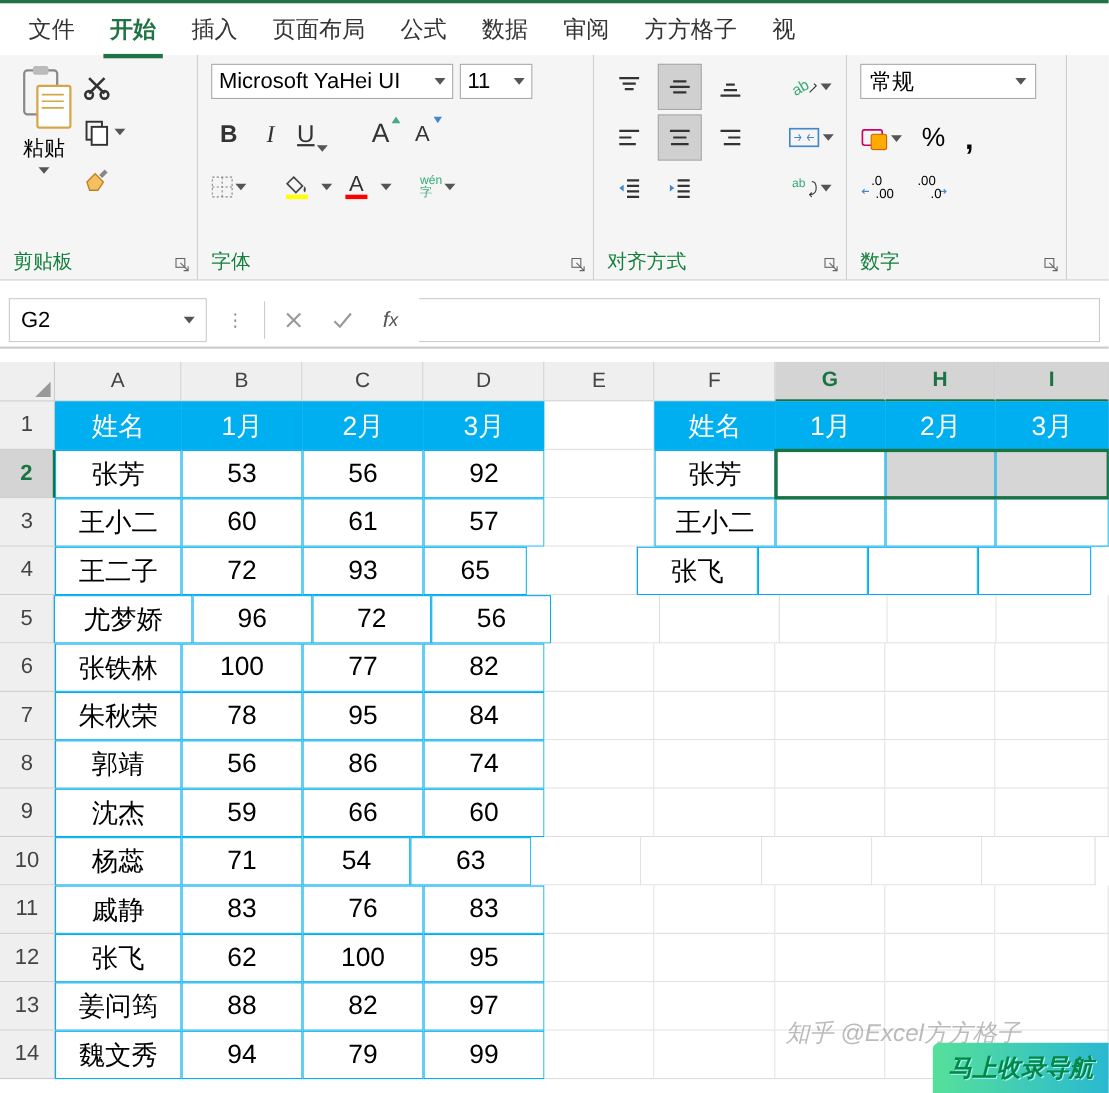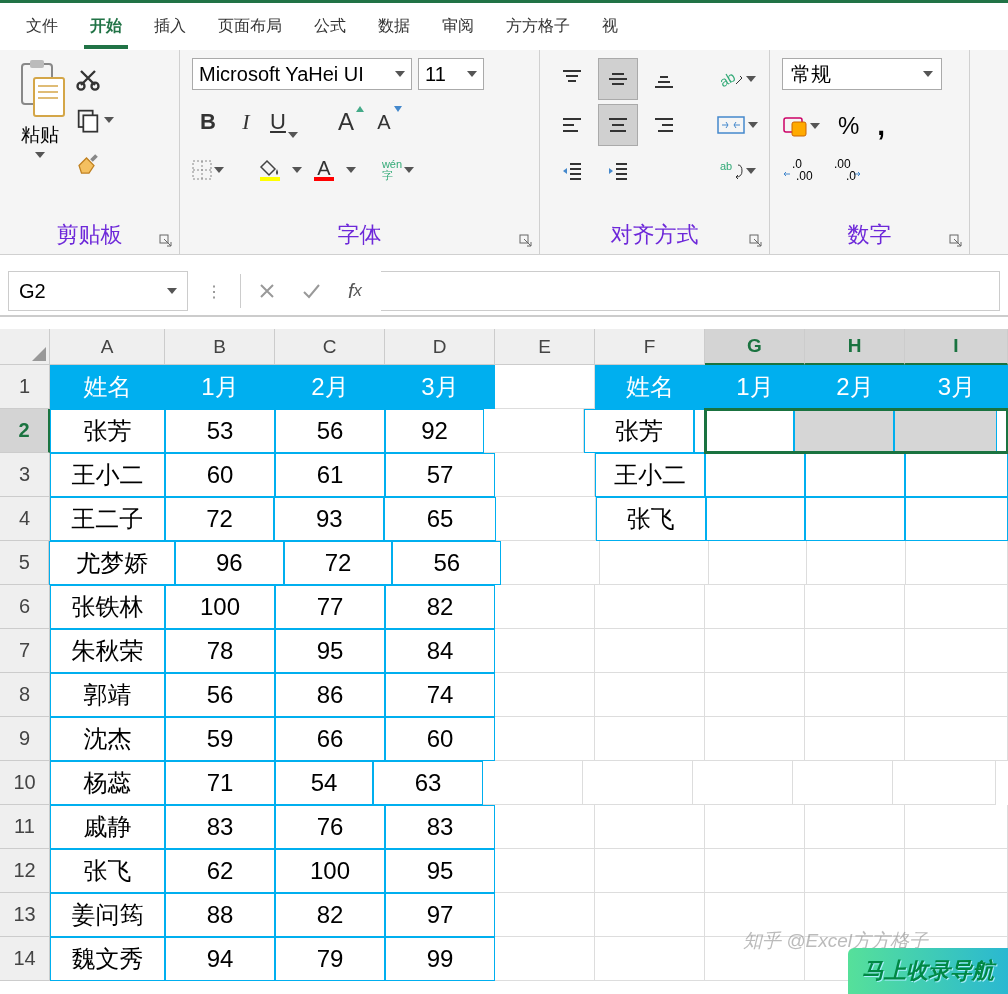--- a/index.html
+++ b/index.html
@@ -1,27 +1,27 @@
 <!DOCTYPE html>
 <html><head>
 <meta charset="utf-8">
 <style>
   * { box-sizing: border-box; margin: 0; padding: 0; }
   body { font-family: "Microsoft YaHei", sans-serif; background: #fff; width: 1008px; height: 994px; overflow: hidden; position: relative; }
   
   
   .menubar { display: flex; align-items: center; height: 50px; background: #fff; padding: 0 10px; border-top: 3px solid #217346; }
-  .menubar .item { padding: 6px 16px; font-size: 16px; color: #333; cursor: pointer; }
+  .menubar .item { padding: 6px 16px; font-size: 21px; color: #333; cursor: pointer; }
   .menubar .item.active { color: #217346; font-weight: 600; position: relative; }
   .menubar .item.active::after { content: ""; position: absolute; left: 10px; right: 10px; bottom: -6px; height: 4px; background: #217346; }
   
   
   .ribbon { display: flex; height: 205px; background: #f5f5f5; border-bottom: 1px solid #d0d0d0; }
   .ribbon-group { border-right: 1px solid #d0d0d0; padding: 8px 12px 4px 12px; display: flex; flex-direction: column; justify-content: space-between; position: relative; }
-  .ribbon-group-label { text-align: center; font-size: 22px; color: #6d28d9; padding-top: 2px; position: relative; }
+  .ribbon-group-label { font-size: 18px; color: #15803d; padding-top: 2px; position: relative; }
   .ribbon-group-label .launcher { position: absolute; right: -6px; bottom: 2px; width: 14px; height: 14px; }
   .ribbon-body { flex: 1; display: flex; align-items: flex-start; gap: 6px; }
   
   
   .clipboard-main { display: flex; flex-direction: column; align-items: center; gap: 4px; }
   .clipboard-side { display: flex; flex-direction: column; gap: 14px; padding-top: 6px; }
   .paste-icon svg { width: 56px; height: 60px; }
   .btn-label { font-size: 19px; }
   
   
@@ -64,21 +64,21 @@
   .cell.blue-border { border: 1px solid #00afef; }
   .cell.header-cell { background: #00afef; color: #fff; border: 1px solid #00afef; }
   .cell.sel { background: #d6d6d6; }
   .active-cell-outline { position: absolute; border: 3px solid #1a7340; pointer-events: none; z-index: 5; }
   .colheader.sel { background: #d4d4d4; font-weight: 600; color: #1a7340; border-bottom: 2px solid #1a7340; }
   .rowheader.sel { background: #d4d4d4; font-weight: 600; color: #1a7340; border-right: 2px solid #1a7340; }
   .header-row { display: flex; }
   .dropdown-arrow { width: 0; height: 0; border-left: 5px solid transparent; border-right: 5px solid transparent; border-top: 6px solid #555; }
   
   
-  .watermark { position: absolute; right: 80px; bottom: 40px; font-size: 19px; color: rgba(120,120,120,0.5); font-style: italic; margin-top: 48px; }
+  .watermark { position: absolute; right: 80px; bottom: 40px; font-size: 22px; color: rgba(120,120,120,0.5); font-style: italic; margin-top: 48px; }
   .badge { position: absolute; right: 0; bottom: 0; background: linear-gradient(90deg, #56e09a, #2ab8d1); color: #0a3; font-size: 22px; font-weight: bold; padding: 8px 14px; font-style: italic; border-radius: 6px 0 0 0; }
   .badge span { color: #084; text-shadow: 1px 1px 0 #aef; }
 
   svg { display: block; }
 </style>
 </head>
 <body>
 
 <div class="menubar">
     <div class="item">文件</div>
@@ -393,21 +393,21 @@
         <div class="cell header-cell" style="width: 110px;">姓名</div>
         <div class="cell header-cell" style="width: 100px;">1月</div>
         <div class="cell header-cell" style="width: 100px;">2月</div>
         <div class="cell header-cell" style="width: 103px;">3月</div>
       </div>
       <div class="row">
         <div class="rowheader sel">2</div>
         <div class="cell blue-border" style="width: 115px;">张芳</div>
         <div class="cell blue-border" style="width: 110px;">53</div>
         <div class="cell blue-border" style="width: 110px;">56</div>
-        <div class="cell blue-border" style="width: 99px;">92</div>
+        <div class="cell blue-border" style="width: 110px;">92</div>
         <div class="cell" style="width: 100px;"></div>
         <div class="cell blue-border" style="width: 110px;">张芳</div>
         <div class="cell blue-border" style="width: 100px;"></div>
         <div class="cell blue-border sel" style="width: 100px;"></div>
         <div class="cell blue-border sel" style="width: 103px;"></div>
       </div>
       <div class="row">
         <div class="rowheader">3</div>
         <div class="cell blue-border" style="width: 115px;">王小二</div>
         <div class="cell blue-border" style="width: 110px;">60</div>
@@ -417,21 +417,21 @@
         <div class="cell blue-border" style="width: 110px;">王小二</div>
         <div class="cell blue-border" style="width: 100px;"></div>
         <div class="cell blue-border" style="width: 100px;"></div>
         <div class="cell blue-border" style="width: 103px;"></div>
       </div>
       <div class="row">
         <div class="rowheader">4</div>
         <div class="cell blue-border" style="width: 115px;">王二子</div>
         <div class="cell blue-border" style="width: 110px;">72</div>
         <div class="cell blue-border" style="width: 110px;">93</div>
-        <div class="cell blue-border" style="width: 112px;">65</div>
+        <div class="cell blue-border" style="width: 94px;">65</div>
         <div class="cell" style="width: 100px;"></div>
         <div class="cell blue-border" style="width: 110px;">张飞</div>
         <div class="cell blue-border" style="width: 100px;"></div>
         <div class="cell blue-border" style="width: 100px;"></div>
         <div class="cell blue-border" style="width: 103px;"></div>
       </div>
       <div class="row">
         <div class="rowheader">5</div>
         <div class="cell blue-border" style="width: 127px;">尤梦娇</div>
         <div class="cell blue-border" style="width: 110px;">96</div>

